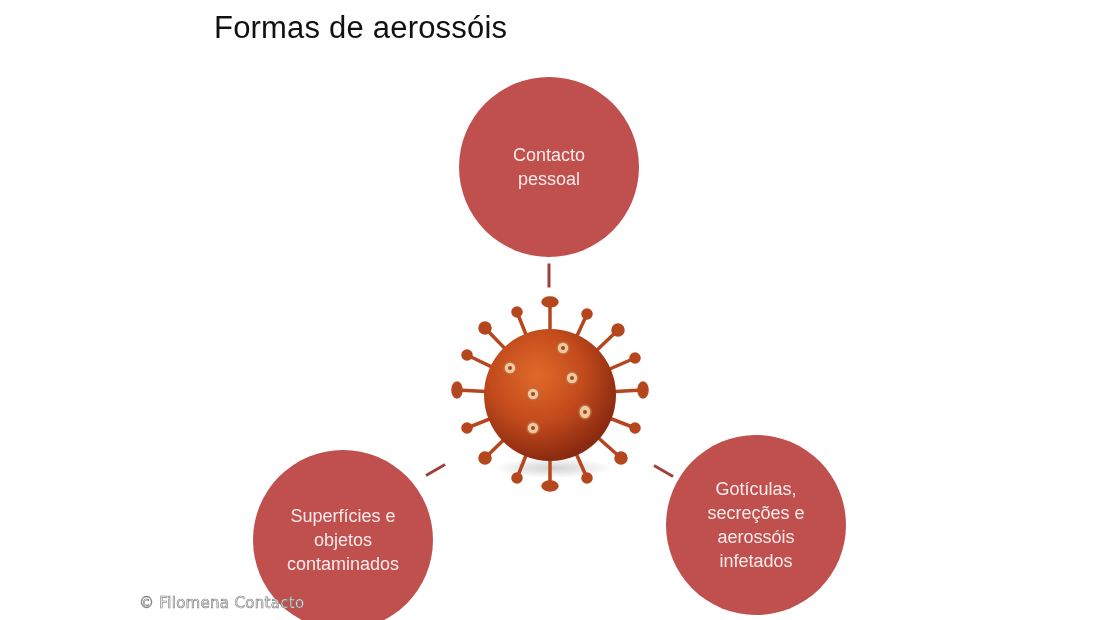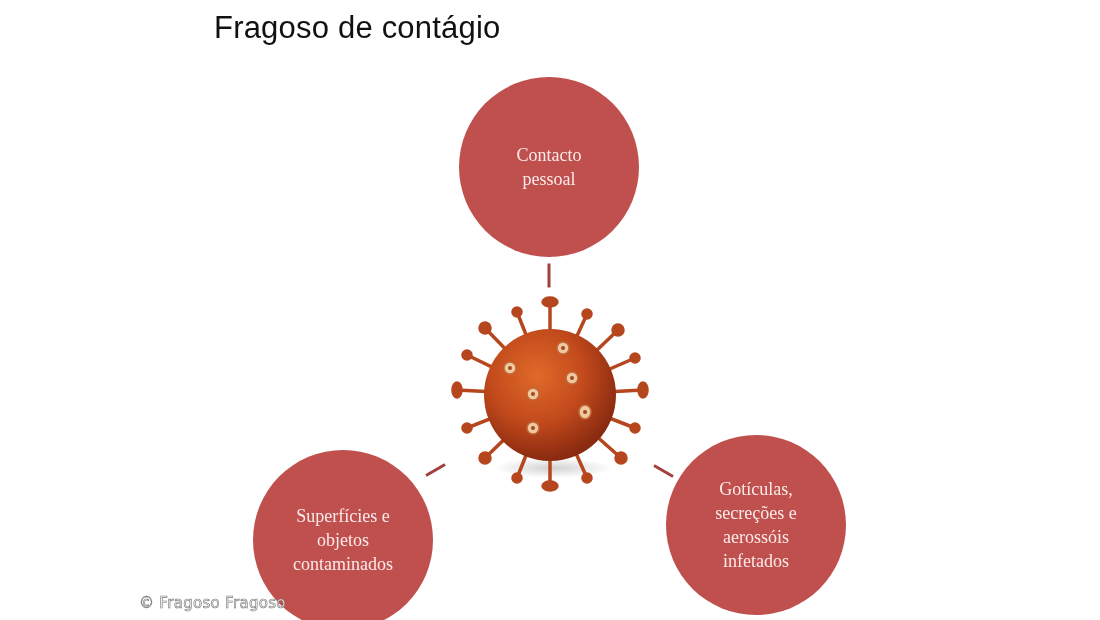--- a/index.html
+++ b/index.html
@@ -10,36 +10,36 @@
     }
     .title {
       position: absolute; left: 214px; top: 10px;
       font-size: 31px; color: #111; letter-spacing: 0.2px;
     }
     .circle {
       position: absolute; width: 180px; height: 180px; border-radius: 50%;
       background: #C0504D;
       display: flex; align-items: center; justify-content: center; text-align: center;
       color: #fbeaea; font-size: 18px; line-height: 24px;
-      box-sizing: border-box; padding: 0 18px; font-family: Liberation Serif, serif;
+      box-sizing: border-box; padding: 0 18px;
     }
     .circle span { white-space: pre-line; }
     .connector { position: absolute; background: #A0403D; height: 3px; transform-origin: 0 50%; }
     .virus { position: absolute; left: 445px; top: 290px; width: 210px; height: 210px; }
     .credit {
       position: absolute; left: 139px; top: 594px;
       font-size: 15px; color: #f4f4f4;
       -webkit-text-stroke: 0.6px #777;
       font-family: "DejaVu Sans", sans-serif; letter-spacing: 0.3px;
     }
   </style>
 </head>
 <body>
 
-<div class="title">Fragoso de contágio</div>
+<div class="title">Formas de aerossóis</div>
 
 <div class="connector" style="left:548px; top:262px; width:24px; transform: rotate(90deg); left:549px;"></div>
 <div class="connector" style="left:426px; top:474px; width:22px; transform: rotate(-30deg);"></div>
 <div class="connector" style="left:654px; top:464px; width:22px; transform: rotate(30deg);"></div>
 
 <div class="circle" style="left:459px; top:77px;">
   <span>Contacto
 pessoal</span>
 </div>
 <div class="circle" style="left:253px; top:450px;">
@@ -115,13 +115,13 @@
   <g fill="#a0481e">
     <circle cx="118" cy="58" r="2"></circle>
     <circle cx="65" cy="78" r="2"></circle>
     <circle cx="127" cy="88" r="2"></circle>
     <circle cx="88" cy="104" r="2"></circle>
     <circle cx="140" cy="122" r="2"></circle>
     <circle cx="88" cy="138" r="2"></circle>
   </g>
 </svg>
 
-<div class="credit">© Fragoso Fragoso</div>
+<div class="credit">© Filomena Contacto</div>
 
 </body></html>

